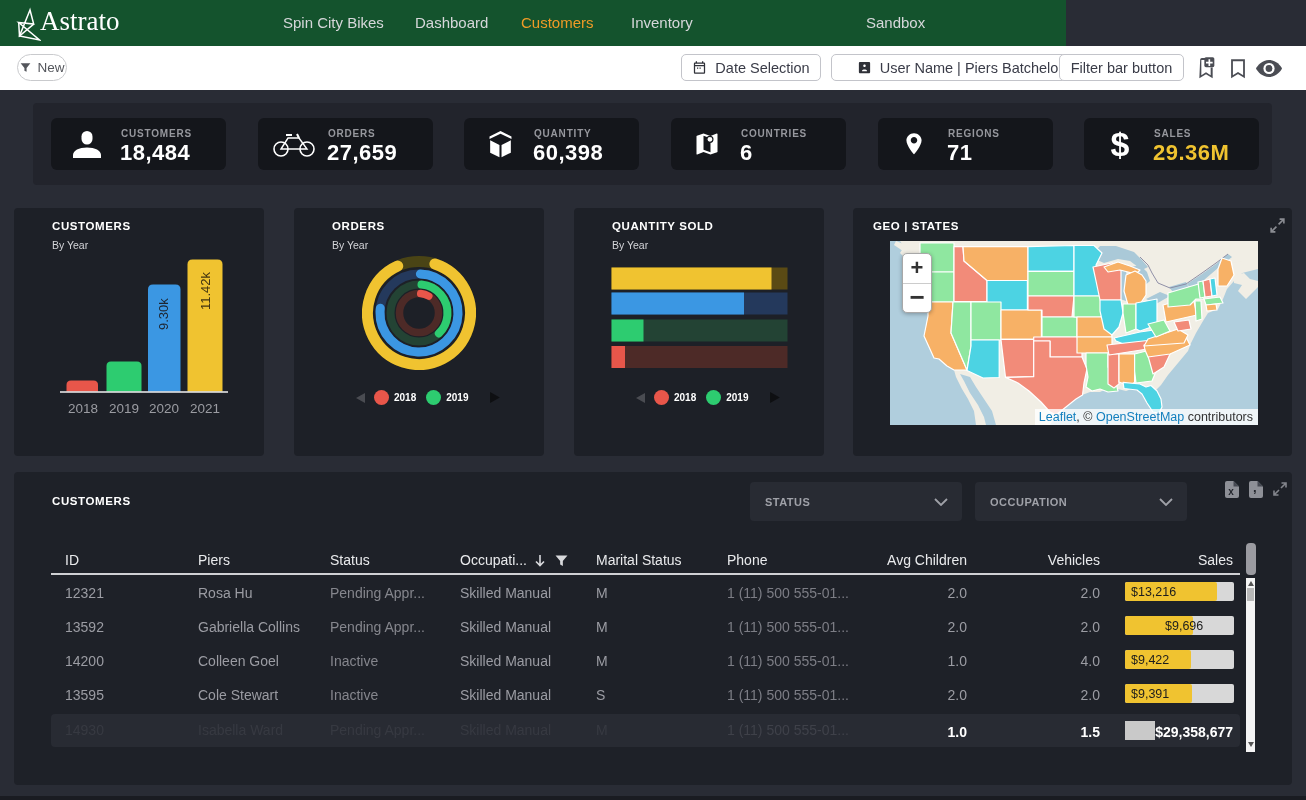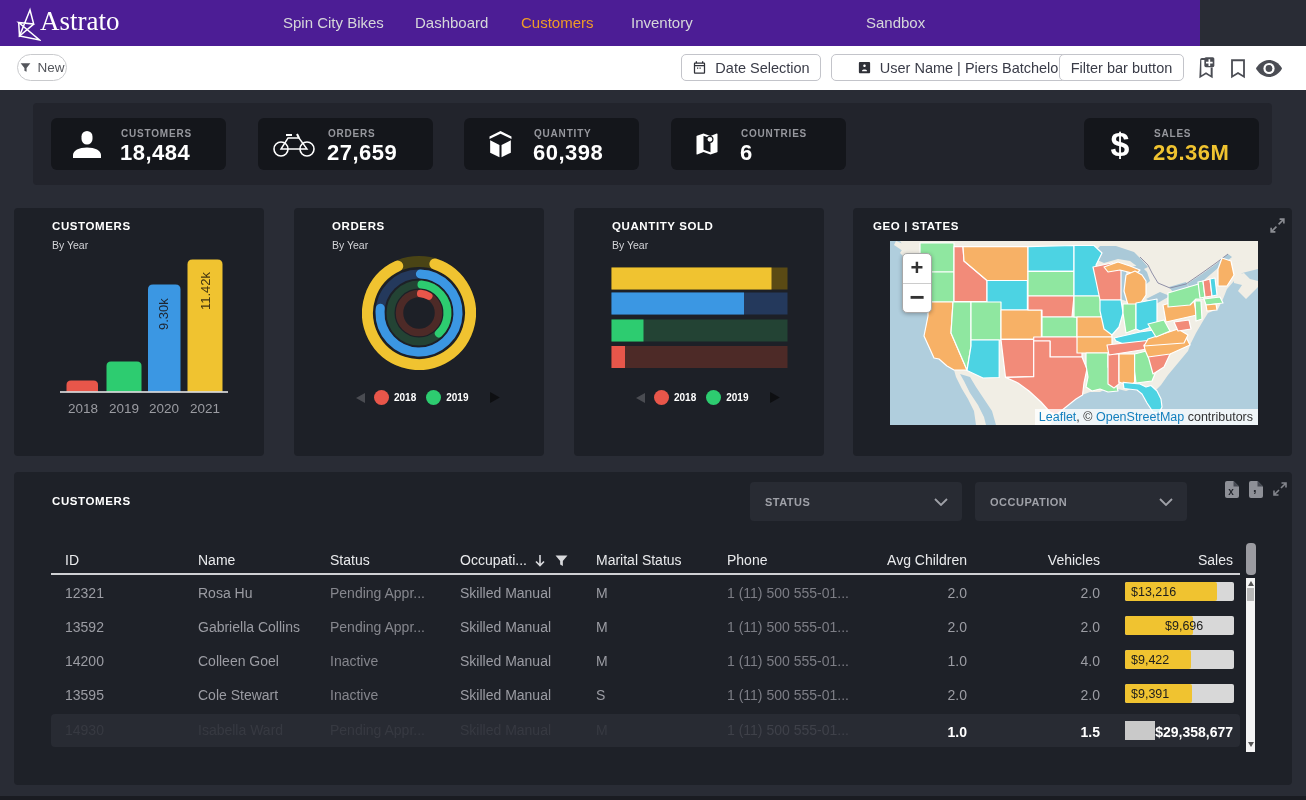--- a/index.html
+++ b/index.html
@@ -1,21 +1,21 @@
 <!DOCTYPE html>
 <html><head>
 <meta charset="utf-8">
 <style>
 * { margin:0; padding:0; box-sizing:border-box; }
 html,body { width:1306px; height:800px; overflow:hidden; background:#292c35; font-family:"Liberation Sans", sans-serif; }
 .abs { position:absolute; }
 #root { position:relative; width:1306px; height:800px; }
 
 
-#nav { position:absolute; left:0; top:0; width:1200px; height:46px; background:#4c1d95; }
+#nav { position:absolute; left:0; top:0; width:1066px; height:46px; background:#14532d; }
 #logo { position:absolute; left:14px; top:6px; }
 #brand { position:absolute; left:40px; top:6px; font-family:"Liberation Serif", serif; font-size:27px; color:#fff; }
 .navlink { position:absolute; top:0; height:46px; line-height:46px; font-size:15px; color:#d6d7da; }
 .navlink.active { color:#ef9b27; }
 
 
 #toolbar { position:absolute; left:0; top:46px; width:1306px; height:44px; background:#ffffff; }
 .pillbtn { position:absolute; top:54px; height:27px; border:1px solid #c3c4ca; border-radius:5px; background:#fff; color:#3a3c48; font-size:14.5px; display:flex; align-items:center; justify-content:center; gap:8px; }
 
 
@@ -129,20 +129,29 @@
     </div>
     <div class="kcard" style="left:638px;">
       <div class="kicon">
           <svg width="30" height="28" viewBox="0 0 24 24" fill="#fff">
             <path d="M20.5 3l-.16.03L15 5.1 9 3 3.36 4.9c-.21.07-.36.25-.36.48V20.5c0 .28.22.5.5.5l.16-.03L9 18.9l6 2.1 5.64-1.9c.21-.07.36-.25.36-.48V3.5c0-.28-.22-.5-.5-.5zM15 19l-6-2.11V5l6 2.11V19z"></path>
             <circle cx="14.5" cy="8" r="2.6" fill="#fff" stroke="#14161b" stroke-width="1"></circle>
           </svg>
         </div>
       <div class="klabel">COUNTRIES</div>
         <div class="kvalue">6</div>
+    </div>
+    <div class="kcard" style="left:845px;">
+      <div class="kicon">
+          <svg width="26" height="30" viewBox="0 0 24 24" fill="#fff">
+            <path d="M12 2C8.13 2 5 5.13 5 8.5c0 5.25 7 13 7 13s7-7.75 7-13C19 5.13 15.87 2 12 2zm0 9.5c-1.66 0-3-1.34-3-3s1.34-3 3-3 3 1.34 3 3-1.34 3-3 3z"></path>
+          </svg>
+        </div>
+      <div class="klabel">REGIONS</div>
+        <div class="kvalue">71</div>
     </div>
     <div class="kcard" style="left:1051px;">
       <div class="kicon">
           <span style="color:#fff; font-size:34px; font-weight:bold;">$</span>
         </div>
       <div class="klabel">SALES</div>
         <div class="kvalue" style="color:#f0c330;">29.36M</div>
     </div>
   </div>
 
@@ -317,21 +326,21 @@
         <path d="M2 0 h6.5 l5.5 5.5 v9.5 a2 2 0 0 1 -2 2 H2 a2 2 0 0 1 -2 -2 V2 a2 2 0 0 1 2 -2 z"></path>
         <path d="M8.5 0 l5.5 5.5 h-5.5 z" fill="#464952"></path>
         <text x="4" y="10.5" font-size="13" fill="#23262d" font-weight="bold" font-family="Liberation Sans">,</text>
       </svg>
     <svg class="abs" style="left:1258px; top:9px;" width="16" height="16" viewBox="0 0 16 16" stroke="#83858c" stroke-width="1.6" fill="none">
         <path d="M9.5 2 H14 V6.5 M14 2 L9 7 M6.5 14 H2 V9.5 M2 14 L7 9"></path>
       </svg>
 
     <div id="tbl">
         <div class="hdr" style="left:51px;">ID</div>
-        <div class="hdr" style="left:184px;">Name</div>
+        <div class="hdr" style="left:184px;">Piers</div>
         <div class="hdr" style="left:316px;">Status</div>
         <div class="hdr" style="left:446px;">Occupati...</div>
         <div class="hdr" style="left:582px;">Marital Status</div>
         <div class="hdr" style="left:713px;">Phone</div>
         <div class="hdr" style="left:833px; width:120px; text-align:right;">Avg Children</div>
         <div class="hdr" style="left:966px; width:120px; text-align:right;">Vehicles</div>
         <div class="hdr" style="left:1099px; width:120px; text-align:right;">Sales</div>
         <svg class="abs" style="left:520px; top:82px;" width="12" height="13" viewBox="0 0 12 13" stroke="#d8d9dc" stroke-width="1.6" fill="none">
           <path d="M6 1 V11 M2 7.5 L6 11.5 L10 7.5"></path>
         </svg>

